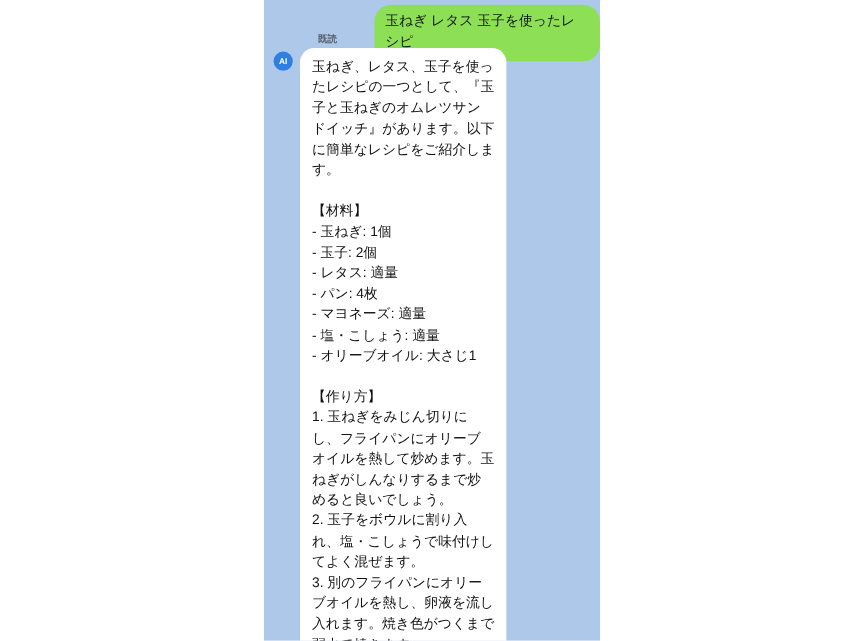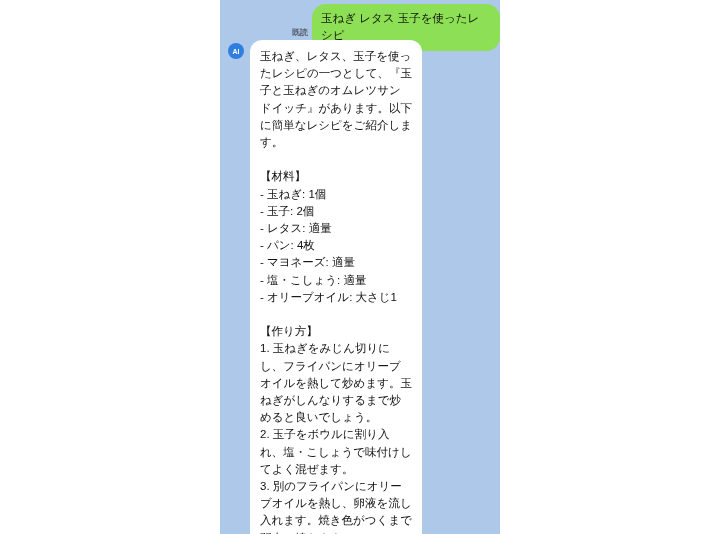--- a/index.html
+++ b/index.html
@@ -71,20 +71,21 @@
   .bubble-out {
     background: #8de055;
     color: #10140f;
     border-radius: 14px;
     padding: 6px 9px 7px 9px;
     max-width: 170px;
     font-size: 11.5px;
     line-height: 17px;
     white-space: pre-wrap;
     word-break: break-all;
+    margin-left: 27px;
   }
 
   
   .row-in {
     position: absolute;
     left: 228px;
     top: 40px;
     width: 280px;
     display: flex;
     flex-direction: row;

